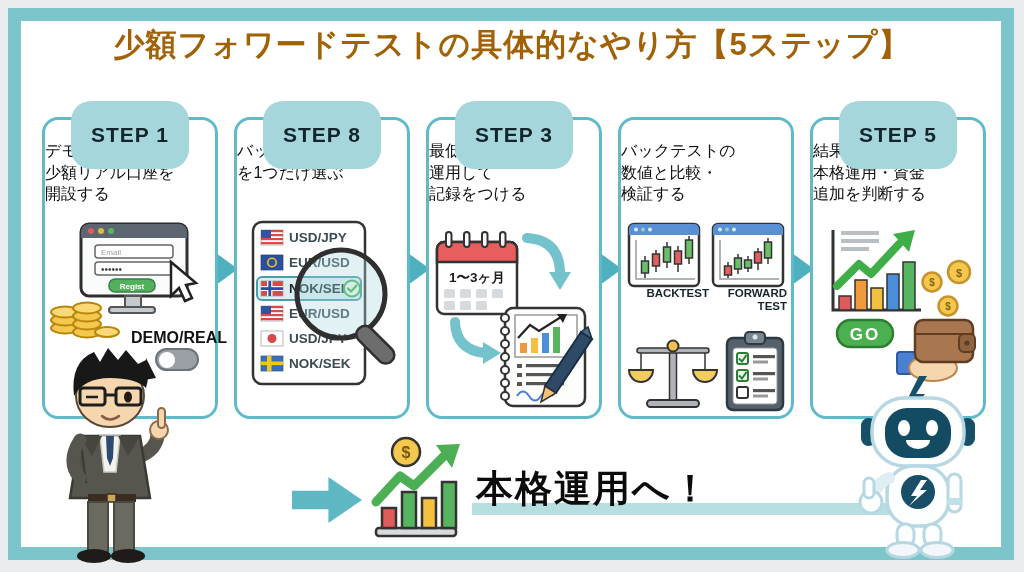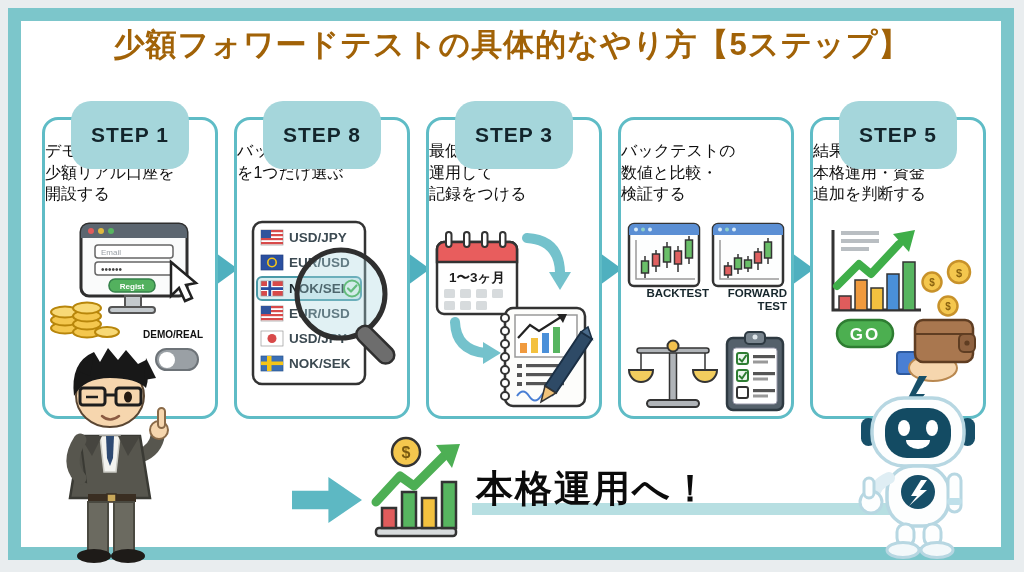--- a/index.html
+++ b/index.html
@@ -44,21 +44,21 @@
 
   .candle-label {
     position:absolute; font-weight:800; font-size:11.5px; color:#16262c;
     text-align:right; line-height:1.15;
   }
   .cl1{ left:2px; top:167px; width:86px; }
   .cl2{ left:90px; top:167px; width:76px; }
 
   .toggle-label {
     position:absolute; left:86px; top:209px; width:84px;
-    font-size:10px; font-weight:800; color:#111; text-align:center;
+    font-size:16px; font-weight:800; color:#111; text-align:center;
   }
   .toggle-switch {
     position:absolute; left:110px; top:228px; width:44px; height:23px;
     background:#9aa0a5; border:2px solid #6d7378; border-radius:12px;
   }
   .toggle-knob {
     position:absolute; left:2px; top:1.5px; width:16px; height:16px;
     background:#fff; border-radius:50%;
   }
 

